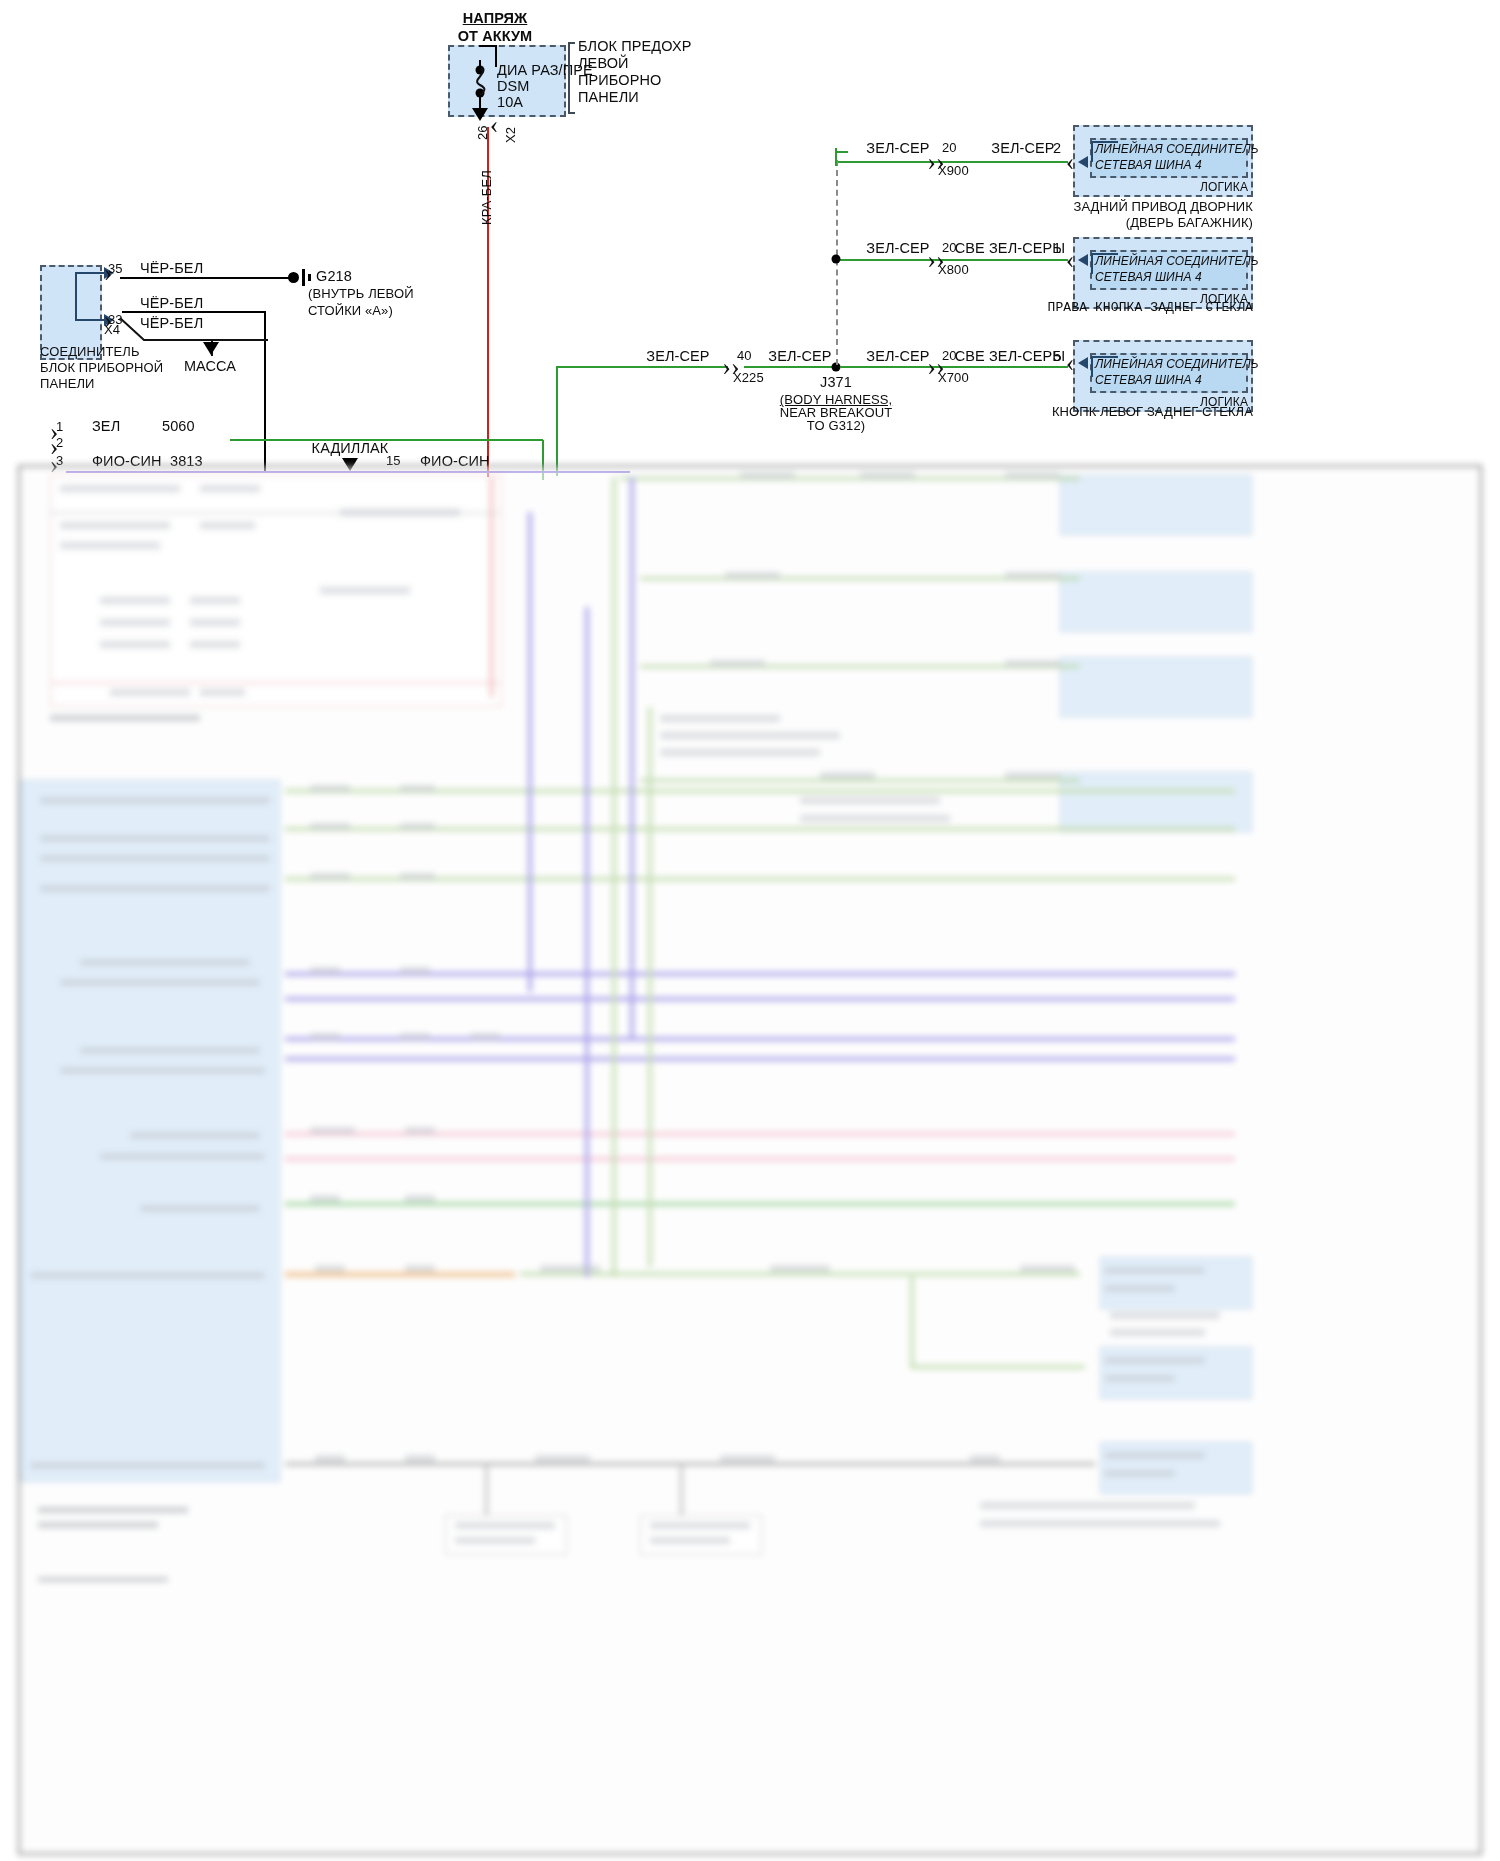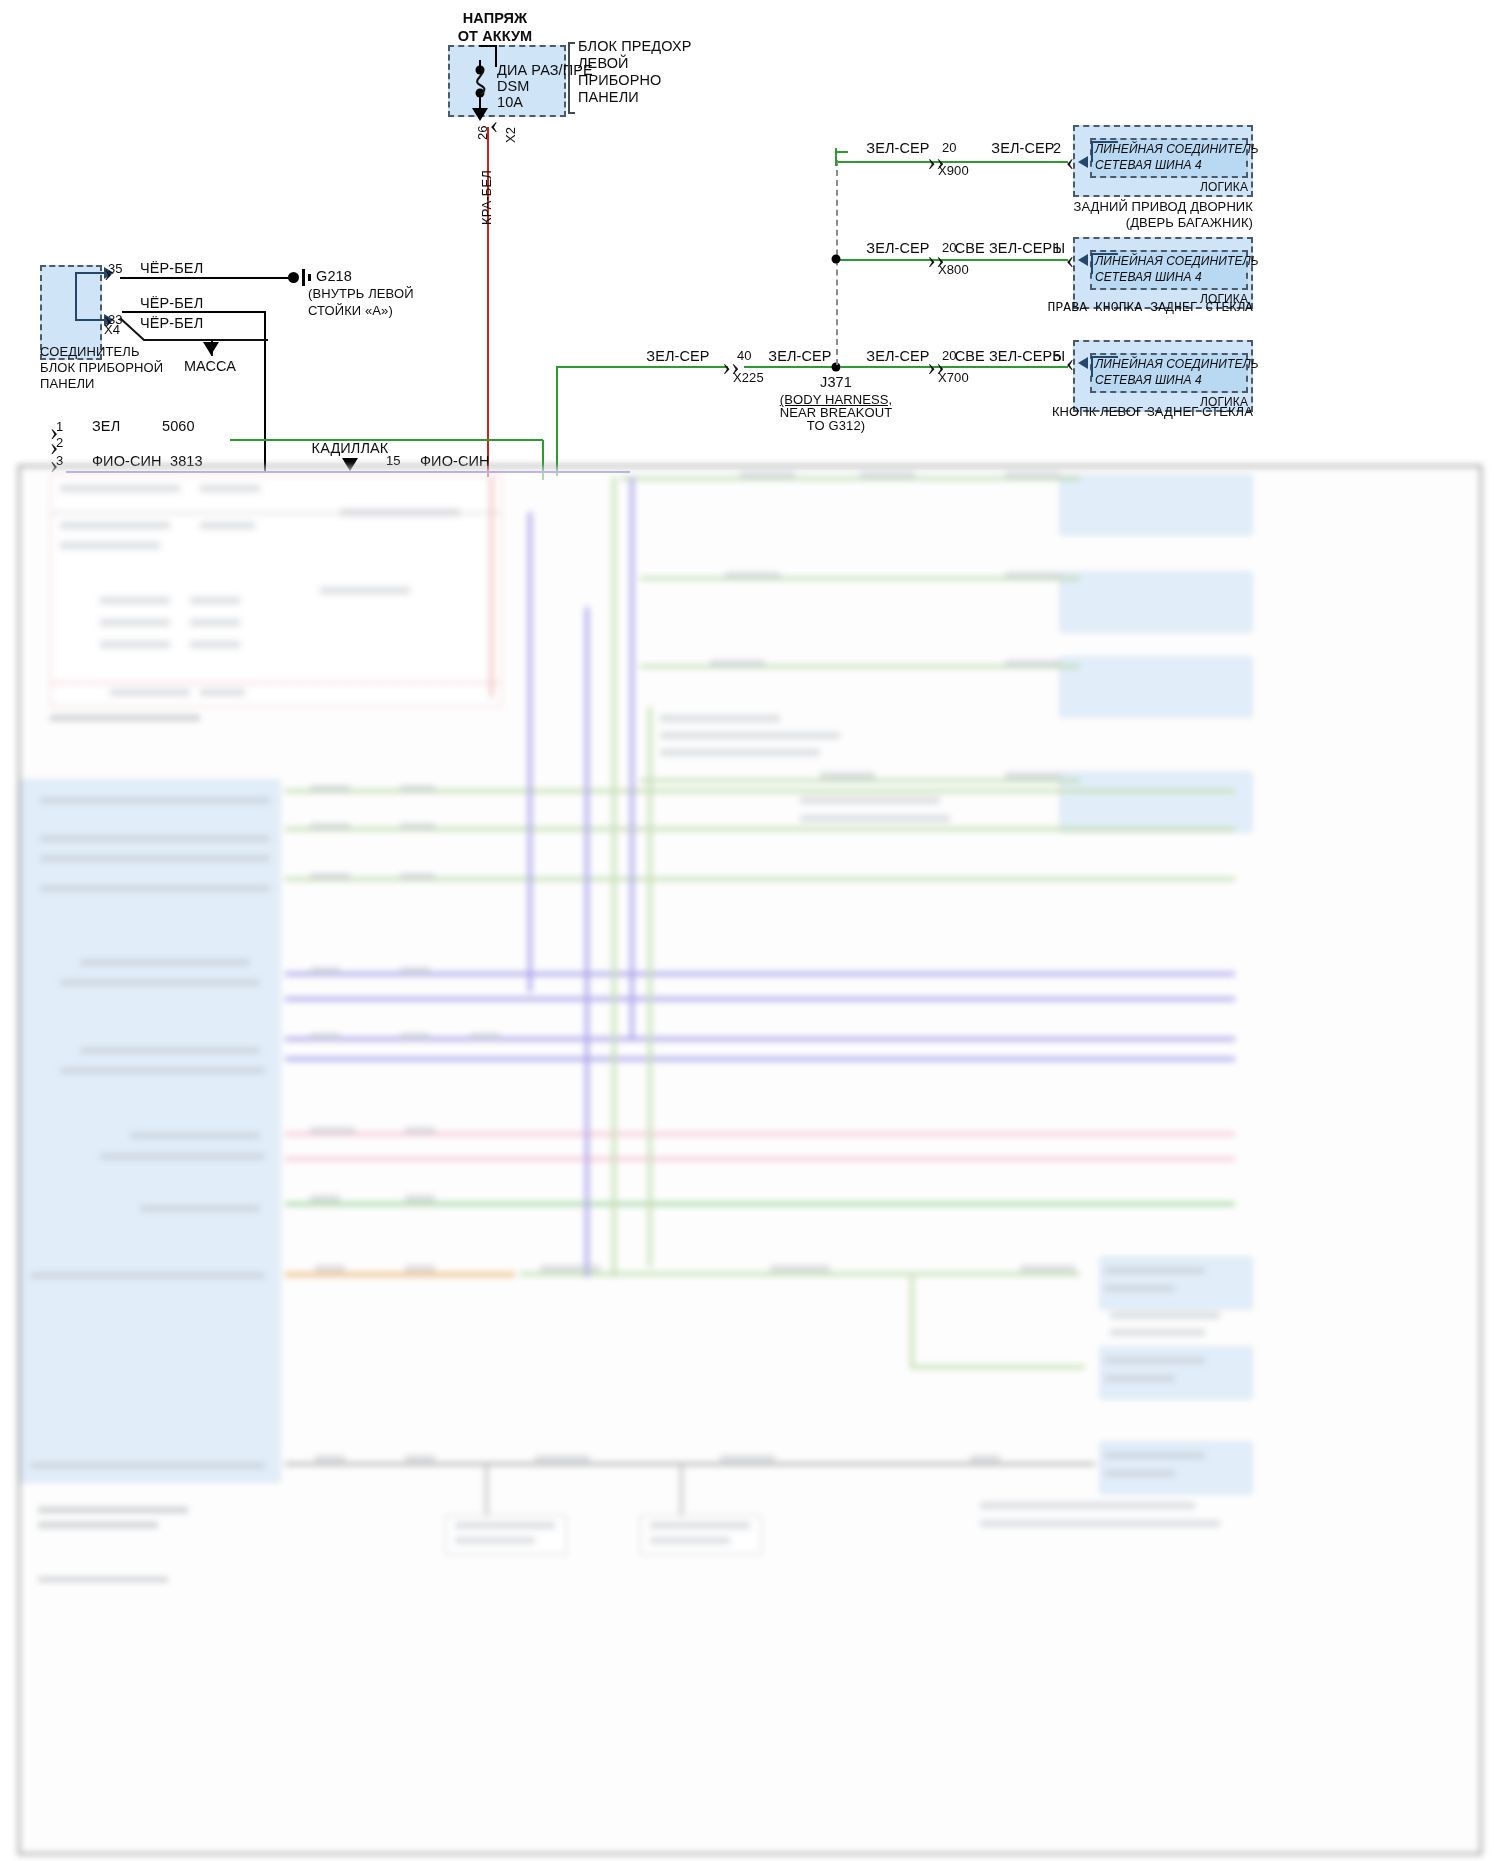--- a/index.html
+++ b/index.html
@@ -119,21 +119,21 @@
   .bwire{position:absolute;}
   .bbox{position:absolute;background:#cfe4f7;border:1px solid #9bb8d4;}
   .btext{position:absolute;background:#9aa3ad;height:7px;border-radius:1px;opacity:.55;}
   .btext.d{background:#6e7780;}
 </style>
 </head>
 <body>
 
 <div id="page">
 
-  <div class="lbl c" style="left:495px;top:10px;font-weight:bold;">НАПРЯЖ</div>
+  <div class="lbl c" style="left:495px;top:10px;font-weight:bold;text-decoration:underline;">НАПРЯЖ</div>
   <div class="lbl c" style="left:495px;top:28px;font-weight:bold;">ОТ АККУМ</div>
 
   <div class="fusebox" style="left:448px;top:45px;width:118px;height:72px;"></div>
 
   <div class="wire v" style="left:495px;top:45px;height:22px;"></div>
   <div class="wire h" style="left:479px;top:45px;width:18px;"></div>
   <div class="wire v" style="left:479px;top:45px;height:0px;"></div>
 
   <div class="dot" style="left:480px;top:70px;"></div>
   <div class="dot" style="left:480px;top:93px;"></div>

